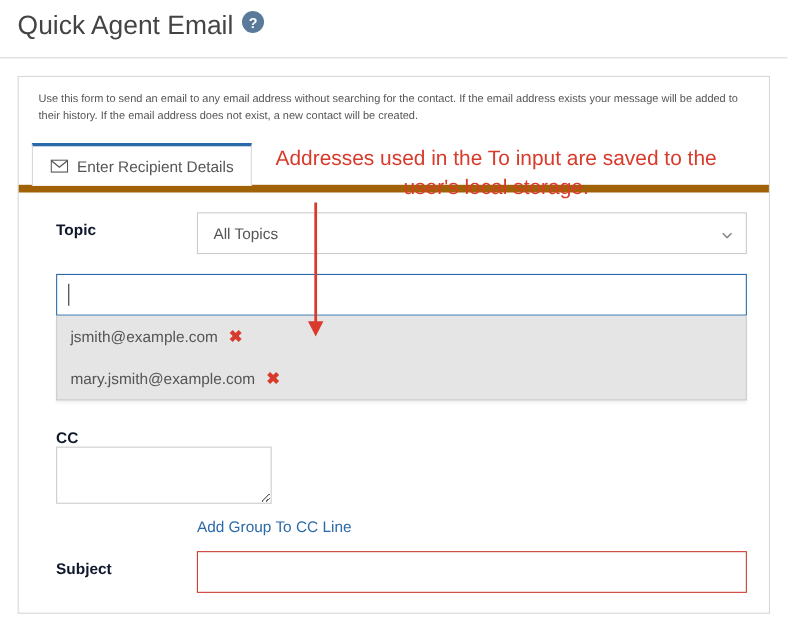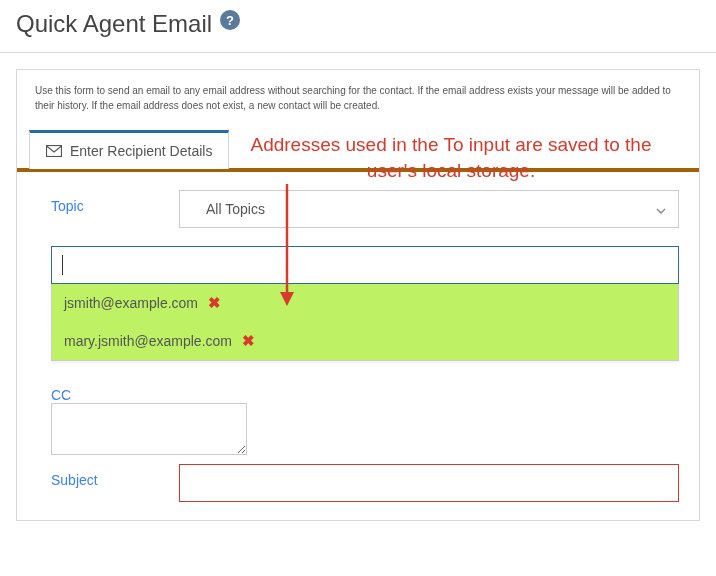--- a/index.html
+++ b/index.html
@@ -2,34 +2,34 @@
 <html><head>
 <meta charset="utf-8">
 <style>
 * { box-sizing: border-box; margin: 0; padding: 0; }
 body { font-family: "Segoe UI", Arial, sans-serif; font-size: 14px; color: #333; background: #fff; width: 716px; height: 576px; overflow: hidden; position: relative; }
 .page-header { padding: 10px 16px 14px 16px; border-bottom: 1px solid #d8d8d8; }
 .page-title { font-size: 24px; font-weight: 400; color: #444; display: flex; gap: 8px; }
 .help-icon { display: inline-flex; width: 20px; height: 20px; border-radius: 50%; background: #5a7a9a; color: #fff; font-size: 13px; font-weight: bold; align-items: center; justify-content: center; cursor: pointer; }
 .panel { margin: 16px; border: 1px solid #d8d8d8; background: #fff; padding: 0; }
 .intro { padding: 14px 18px 16px 18px; font-size: 10px; color: #555; line-height: 1.45; }
-.tab-bar { display: flex; border-bottom: 4px solid #a16207; padding: 0 12px; }
+.tab-bar { display: flex; border-bottom: 7px solid #a16207; padding: 0 12px; }
 .tab { position: relative; padding: 10px 16px 10px 16px; border: 1px solid #d8d8d8; border-bottom: none; background: #fff; top: 1px; color: #555; border-top: 3px solid #2b6aa8; display: flex; gap: 8px; align-items: center; cursor: pointer; }
 .tab .env-icon svg { display: block; }
 .form-area { padding: 18px 20px 10px 34px; }
 .form-row { display: flex; align-items: flex-start; margin-bottom: 18px; }
-.form-label { width: 128px; padding-top: 8px; font-weight: 400; font-size: 14px; color: #3b82f6; }
+.form-label { width: 128px; padding-top: 8px; font-weight: 700; font-size: 14px; color: #0f172a; }
 .form-field { flex: 1; position: relative; }
-.select-box { border: 1px solid #ccc; height: 38px; display: flex; align-items: center; padding: 0 26px; color: #555; position: relative; cursor: pointer; background: #fff; }
+.select-box { border: 1px solid #ccc; height: 38px; display: flex; align-items: center; padding: 0 14px; color: #555; position: relative; cursor: pointer; background: #fff; }
 .select-caret { position: absolute; right: 12px; top: 50%; transform: translateY(-50%); color: #888; }
 .text-input { width: 100%; height: 38px; border: 1px solid #ccc; padding: 0 10px; font-size: 14px; font-family: inherit; }
 .text-input.active { border: 1px solid #2b6aa8; outline: none; }
 .text-input.error { border: 1px solid #cc3b2f; }
 .textarea { width: 100%; height: 52px; border: 1px solid #ccc; padding: 6px 8px; font-size: 14px; font-family: inherit; resize: both; }
-.suggest-box { border: 1px solid #ccc; border-top: none; background: #bef264; box-shadow: 0 2px 3px rgba(0,0,0,0.06); }
+.suggest-box { border: 1px solid #ccc; border-top: none; background: #e5e5e5; box-shadow: 0 2px 3px rgba(0,0,0,0.06); }
 .suggest-item { padding: 10px 12px; color: #555; display: flex; align-items: center; gap: 10px; cursor: pointer; }
 .remove-x { color: #d83a2b; font-weight: bold; font-size: 15px; cursor: pointer; }
 .link { color: #2b6aa8; font-size: 14px; cursor: pointer; display: inline-block; margin-top: 4px; }
 .annotation { position: absolute; left: 246px; top: 132px; width: 410px; text-align: center; color: #d83a2b; font-size: 19px; line-height: 1.35; pointer-events: none; }
 .arrow-svg { position: absolute; left: 272px; top: 182px; pointer-events: none; }
 .caret-cursor { display: inline-block; width: 1px; height: 20px; background: #333; vertical-align: middle; }
 </style>
 </head>
 <body>
 
@@ -89,20 +89,26 @@
       </div>
     </div>
 
     <div class="form-row" style="margin-bottom:6px;flex-direction:column;">
       <div class="form-label">CC</div>
       <div class="form-field">
         <textarea class="textarea" value="" style=""></textarea>
       </div>
     </div>
 
+    <div class="form-row" style="margin-bottom:14px;">
+      <div class="form-label"></div>
+      <div class="form-field">
+        <span class="link">Add Group To CC Line</span>
+      </div>
+    </div>
 
 
     <div class="form-row" style="margin-bottom:8px;">
       <div class="form-label">Subject</div>
       <div class="form-field">
         <input type="text" class="text-input error" value="" style="">
       </div>
     </div>
 
   </div>

